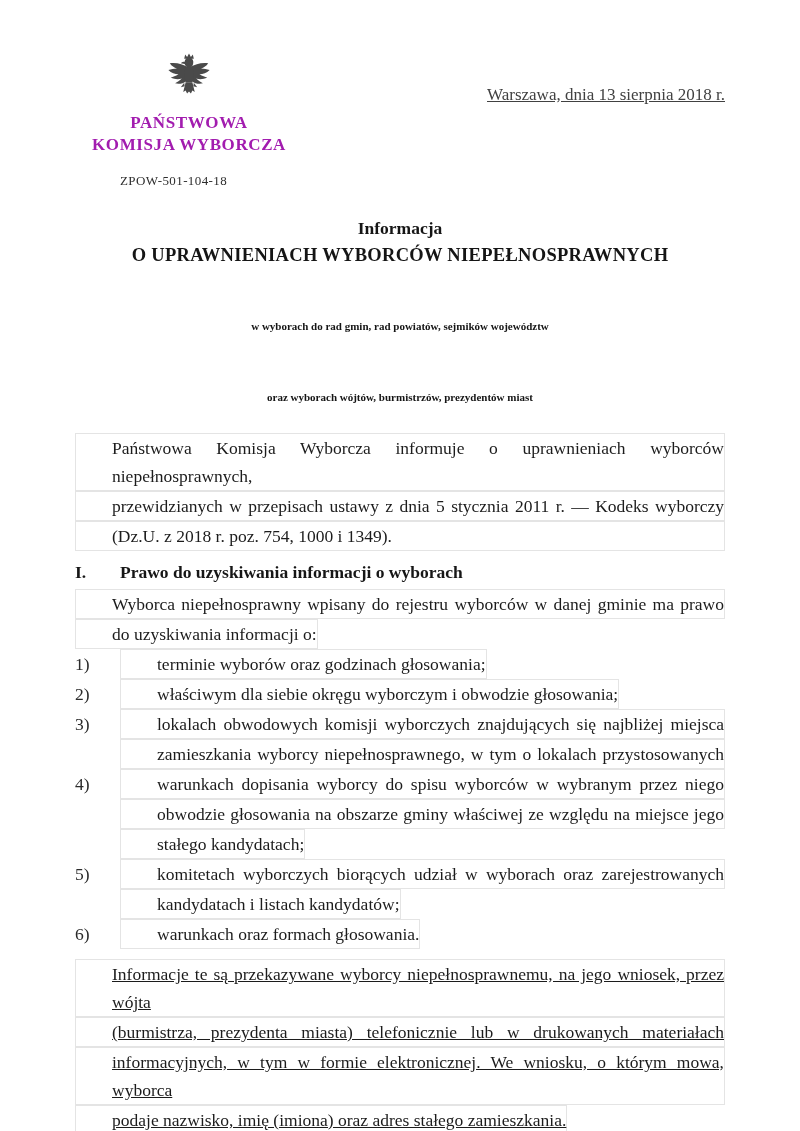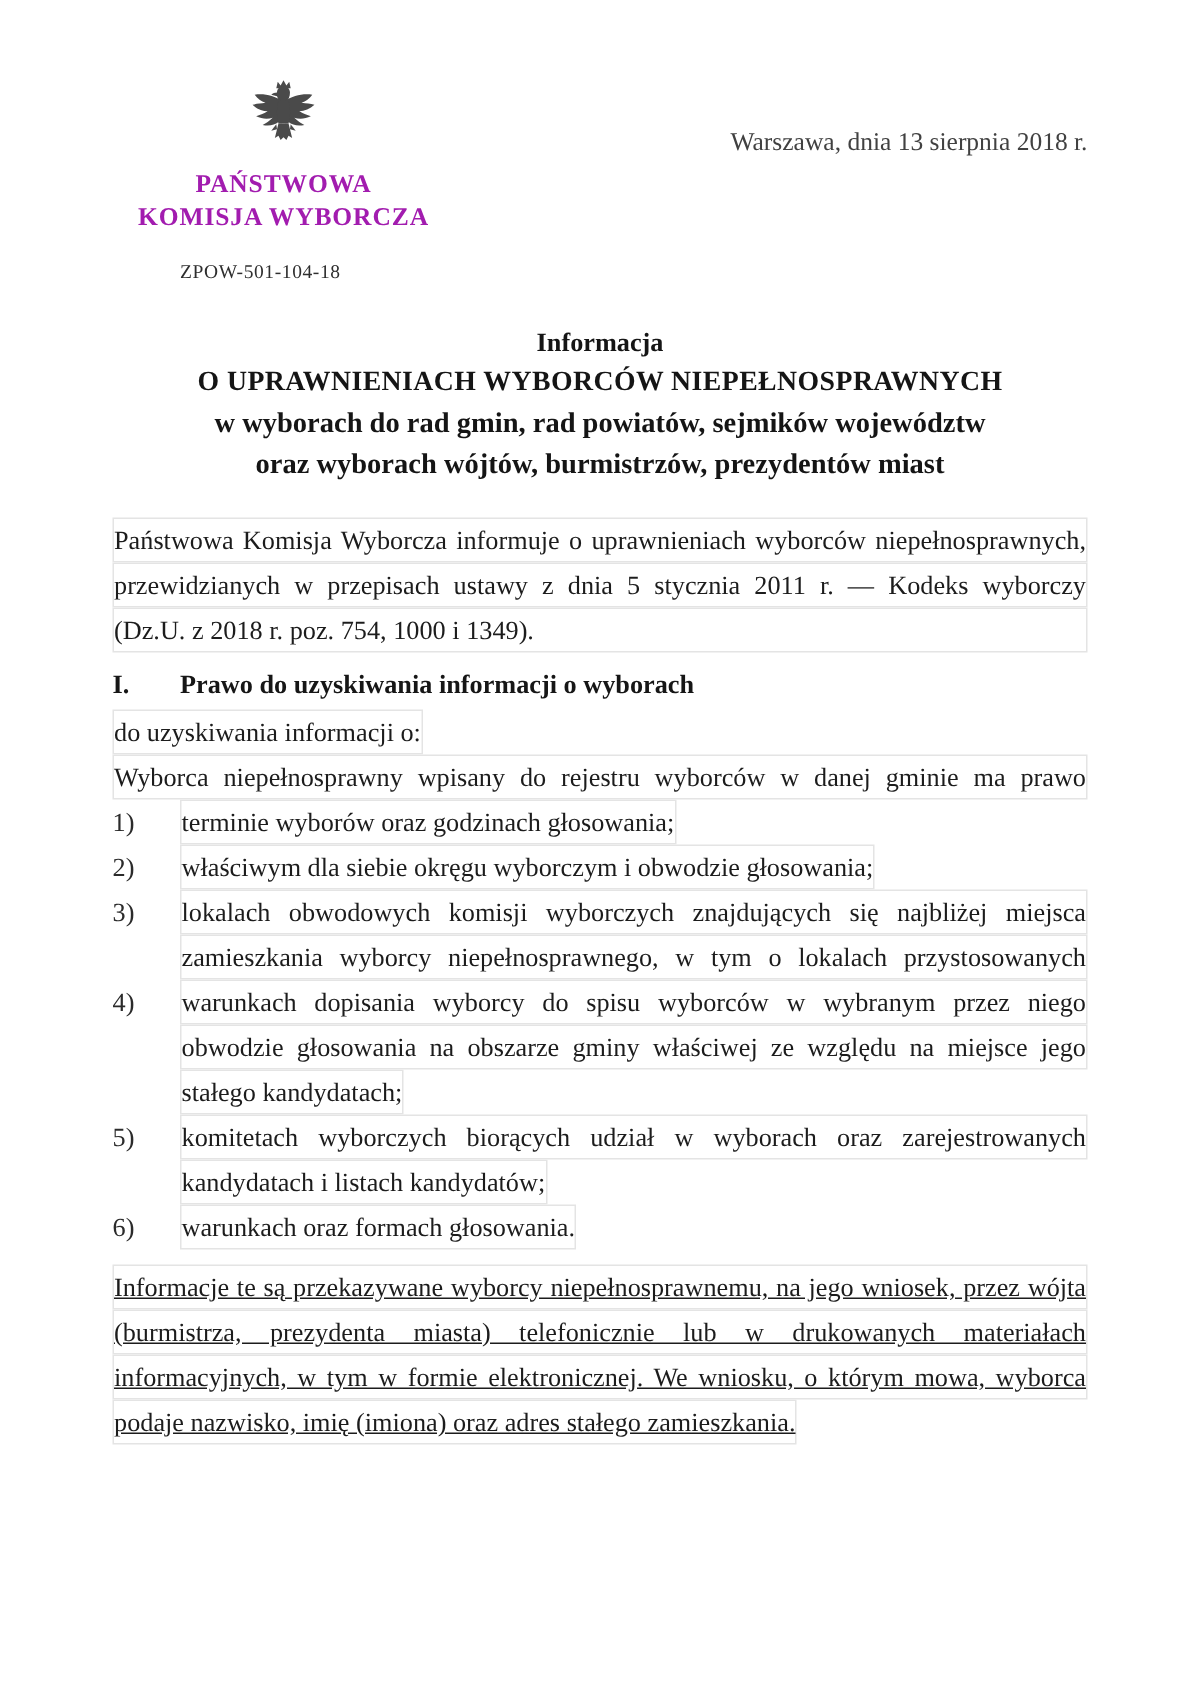--- a/index.html
+++ b/index.html
@@ -55,42 +55,44 @@
     padding-left: 45px;
     color: #2e2e2e;
     letter-spacing: 0.4px;
   }
   .date-line {
     position: absolute;
     right: 0;
     top: 33px;
     font-size: 17px;
     color: #414141;
+    text-decoration: underline;
   }
 
   
   .title-block {
     margin-top: 20px;
     margin-bottom: 22px;
     text-align: center;
     font-weight: bold;
     color: #151515;
   }
   .title-block .t { line-height: 27px; }
   .t1 { font-size: 17.5px; }
   .t2 { font-size: 18.5px; letter-spacing: 0.3px; text-align: center; }
-  .t3, .t4 { font-size: 19px; }
+  .t3, .t4 { font-size: 11px; margin-top: 44px; }
 
   
   .body-col { font-size: 17.5px; }
   .l {
     line-height: 28px;
     border: 1px solid #e4e4e4;
     background: #ffffff;
     white-space: nowrap;
+    padding-left: 36px;
   }
   .l.full {
     white-space: normal;
     text-align: justify;
     text-align-last: justify;
     text-justify: inter-word;
   }
   .l.fleft {
     white-space: normal;
     text-align: left;
@@ -170,22 +172,22 @@
       <div class="l full">przewidzianych w przepisach ustawy z dnia 5 stycznia 2011 r. — Kodeks wyborczy</div>
       <div class="l fleft">(Dz.U. z 2018 r. poz. 754, 1000 i 1349).</div>
     </section>
 
     <div class="sec-heading">
       <span class="hnum">I.</span>
       <span>Prawo do uzyskiwania informacji o wyborach</span>
     </div>
 
     <section class="para">
+      <div class="l full">Wyborca niepełnosprawny wpisany do rejestru wyborców w danej gminie ma prawo</div>
       <div class="l fit">do uzyskiwania informacji o:</div>
-      <div class="l full">Wyborca niepełnosprawny wpisany do rejestru wyborców w danej gminie ma prawo</div>
     </section>
 
     <div class="list">
 
       <div class="list-item">
         <div class="num">1)</div>
         <div class="item-body">
           <div class="l fit">terminie wyborów oraz godzinach głosowania;</div>
         </div>
       </div>

